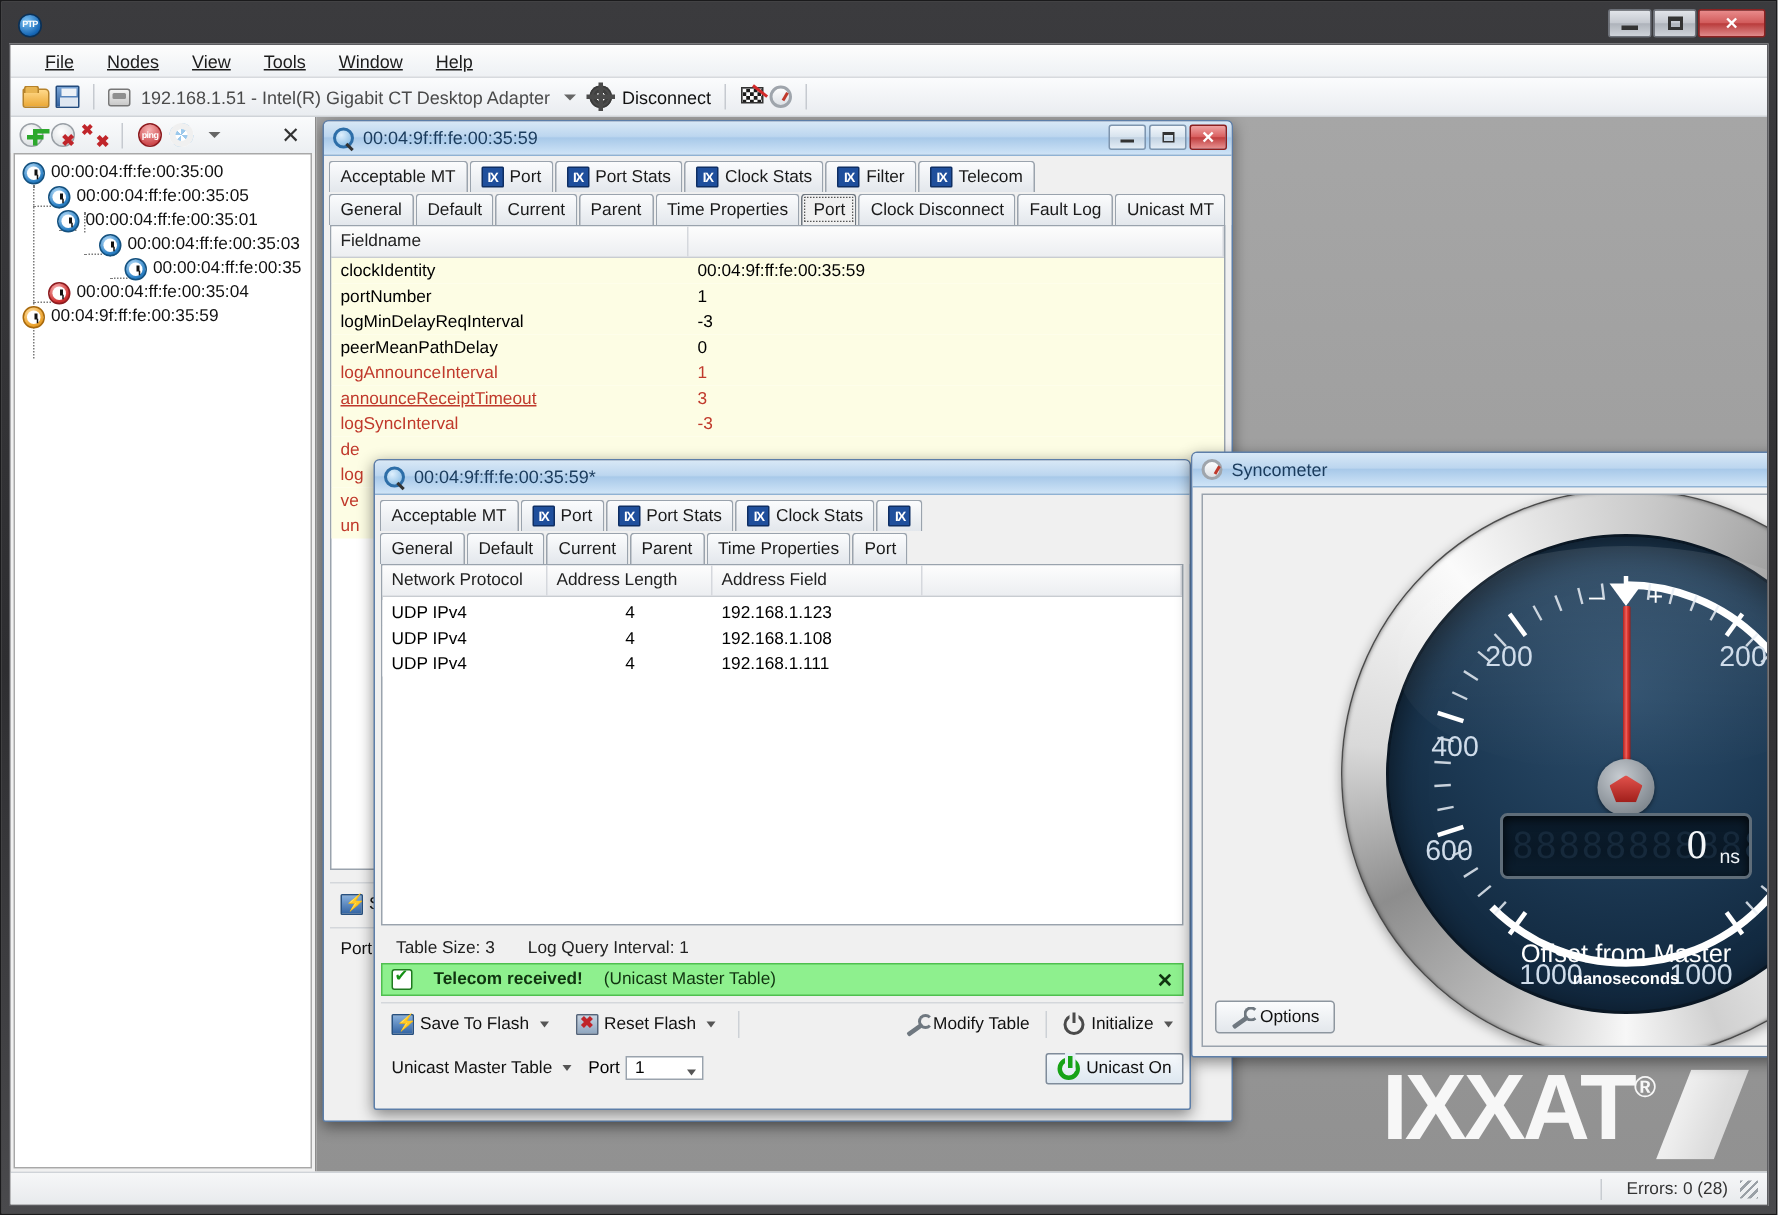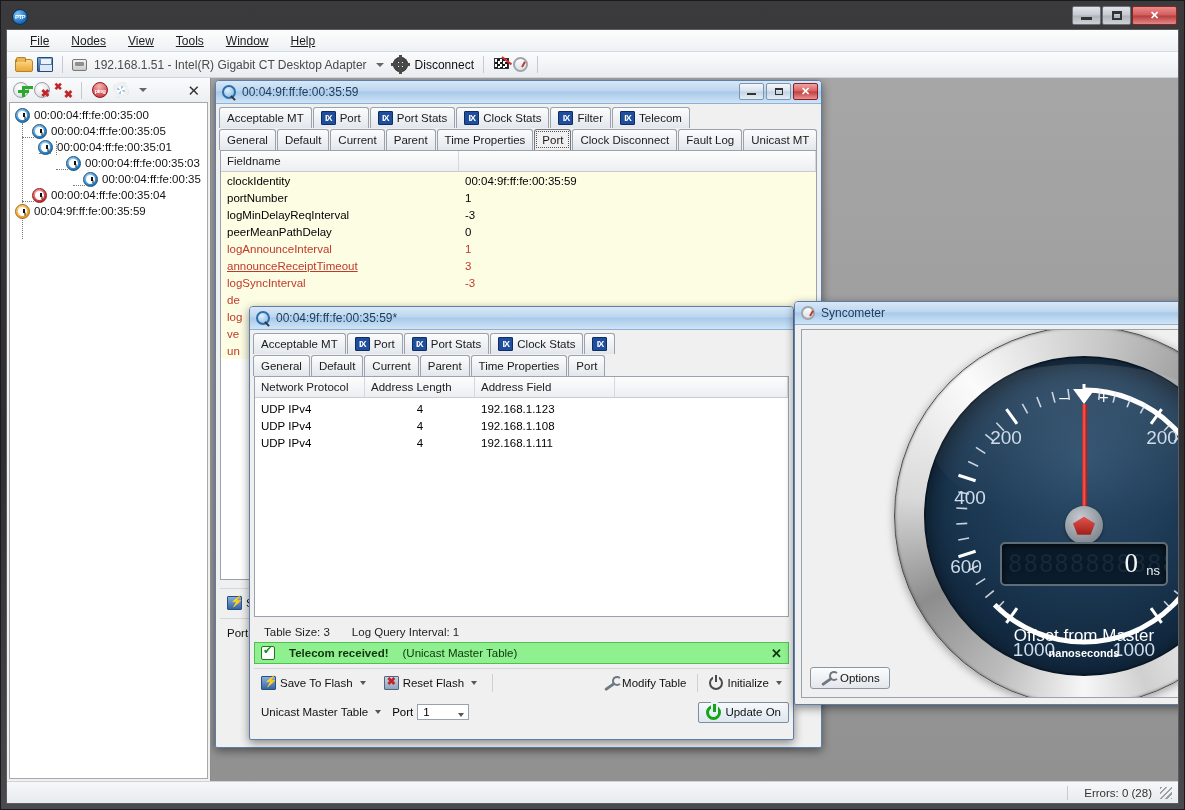--- a/index.html
+++ b/index.html
@@ -406,20 +406,25 @@
           </div>
           <div class="tree-row" style="padding-left:5px;">
             <span class="clk org"></span>
             <span>00:04:9f:ff:fe:00:35:59</span>
           </div>
         </div>
       </div>
 
       <div id="mdi">
 
+        <div id="ixxat-logo">
+          <span>IXXAT</span>
+          <span class="reg">®</span>
+          <span id="ixxat-slash"></span>
+        </div>
 
         <div class="mdiwin" id="node-window" style="left:4px;top:2px;width:607px;height:668px;">
           <div class="mdi-title">
             <span class="searchicon"></span>
             <span class="t">00:04:9f:ff:fe:00:35:59</span>
             <div class="mdi-btns">
               <div class="mbtn">
                   <i class="glyph-min" style="width:9px;height:2px;margin-top:5px;"></i>
                 </div>
               <div class="mbtn">
@@ -663,21 +668,21 @@
               <span class="dropcaret"></span>
             </div>
             <span style="font-size:11.5px;">Port</span>
             <div class="selfield">
               <span>1</span>
               <span class="dropcaret" style="position:absolute;right:4px;top:8px;"></span>
             </div>
             <div style="margin-left:auto;">
               <div class="updatebtn">
                 <span class="ico-update"></span>
-                <span>Update On</span>
+                <span>Unicast On</span>
               </div>
             </div>
           </div>
         </div>
 
         <div class="mdiwin" id="syncometer">
           <div class="mdi-title">
             <span class="ico ico-meter" style="width:14px;height:14px;"></span>
             <span class="t">Syncometer</span>
 

